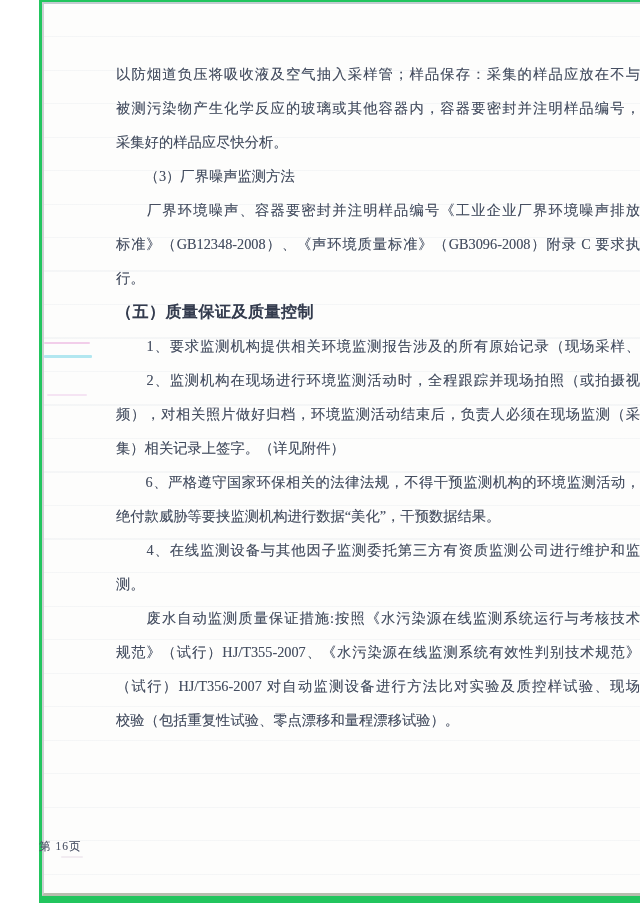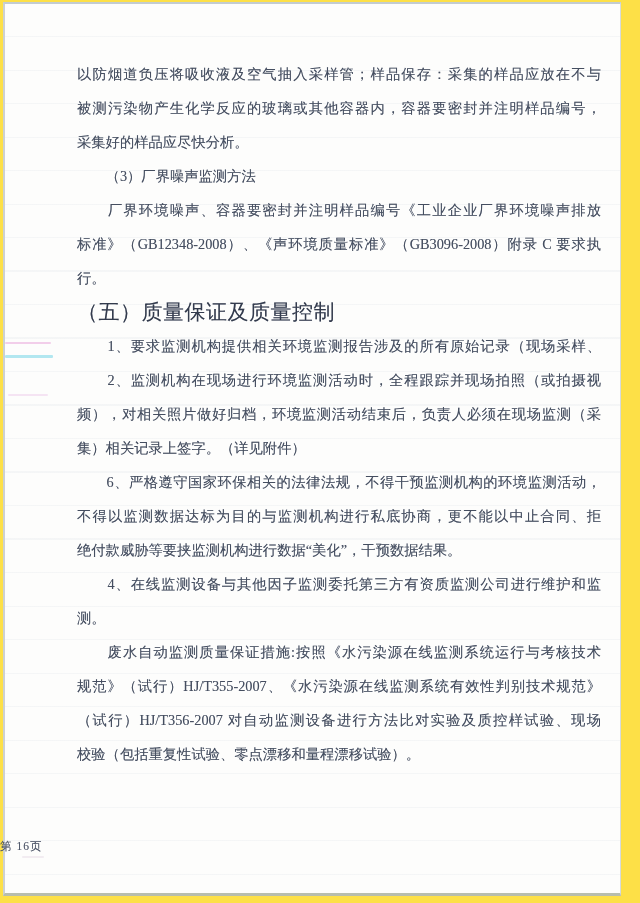--- a/index.html
+++ b/index.html
@@ -6,21 +6,22 @@
   html, body { margin: 0; padding: 0; }
   body {
     width: 640px; height: 903px;
     background: #ffffff;
     position: relative;
     overflow: hidden;
     font-family: "Liberation Serif", "DejaVu Serif", serif;
   }
   .page {
     position: absolute; inset: 0;
-    background: #fde047;
+    background: #22c55e;
+    margin-left: 39px;
   }
   
   .sheet {
     position: absolute;
     left: 3px; top: 2px;
     width: 618px; height: 894px;
     background:
       repeating-linear-gradient(180deg,
         rgba(188,198,210,0.0) 0px, rgba(188,198,210,0.0) 32px,
         rgba(188,198,210,0.13) 32px, rgba(188,198,210,0.13) 33.5px),
@@ -49,22 +50,22 @@
   .block { margin: 0; }
   .line {
     line-height: 34px;
     height: 34px;
     text-align: justify;
     text-align-last: justify;
     overflow: visible;
   }
   .line.last { text-align-last: left; }
   .block.heading .line {
-    font-weight: 400;
-    font-size: 21px;
+    font-weight: 700;
+    font-size: 16px;
     letter-spacing: 0.5px;
     color: #333b4d;
     text-align-last: left;
   }
   .footer {
     position: absolute;
     left: 0; top: 839px;
     width: 640px;
     text-align: left;
     color: #4d5568;
@@ -103,21 +104,20 @@
       <div class="block body">
         <div class="line">　　1、要求监测机构提供相关环境监测报告涉及的所有原始记录（现场采样、</div>
       </div>
       <div class="block body">
         <div class="line">　　2、监测机构在现场进行环境监测活动时，全程跟踪并现场拍照（或拍摄视</div>
         <div class="line">频），对相关照片做好归档，环境监测活动结束后，负责人必须在现场监测（采</div>
         <div class="line last">集）相关记录上签字。（详见附件）</div>
       </div>
       <div class="block body">
         <div class="line">　　6、严格遵守国家环保相关的法律法规，不得干预监测机构的环境监测活动，</div>
-        <div class="line">不得以监测数据达标为目的与监测机构进行私底协商，更不能以中止合同、拒</div>
         <div class="line last">绝付款威胁等要挟监测机构进行数据“美化”，干预数据结果。</div>
       </div>
       <div class="block body">
         <div class="line">　　4、在线监测设备与其他因子监测委托第三方有资质监测公司进行维护和监</div>
         <div class="line last">测。</div>
       </div>
       <div class="block body">
         <div class="line">　　废水自动监测质量保证措施:按照《水污染源在线监测系统运行与考核技术</div>
         <div class="line">规范》（试行）HJ/T355-2007、《水污染源在线监测系统有效性判别技术规范》</div>
         <div class="line">（试行）HJ/T356-2007 对自动监测设备进行方法比对实验及质控样试验、现场</div>

